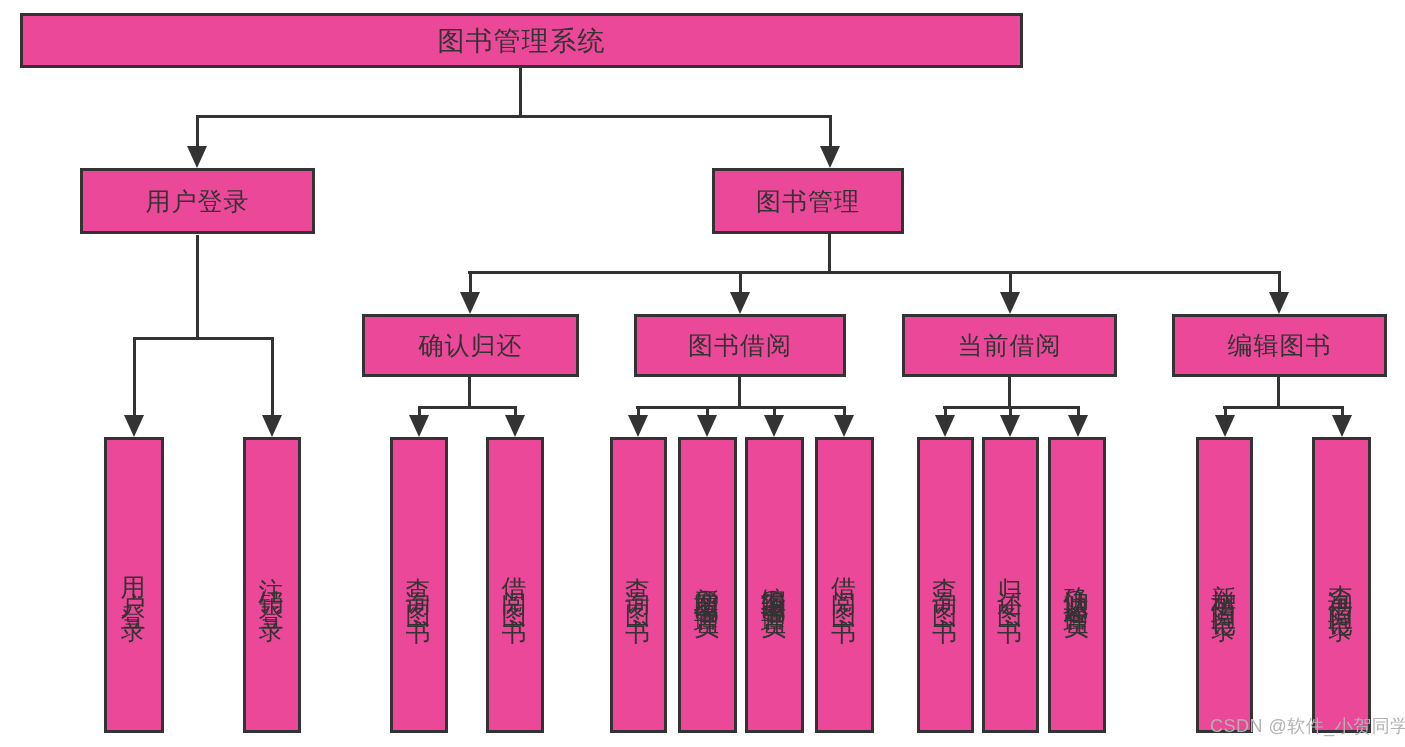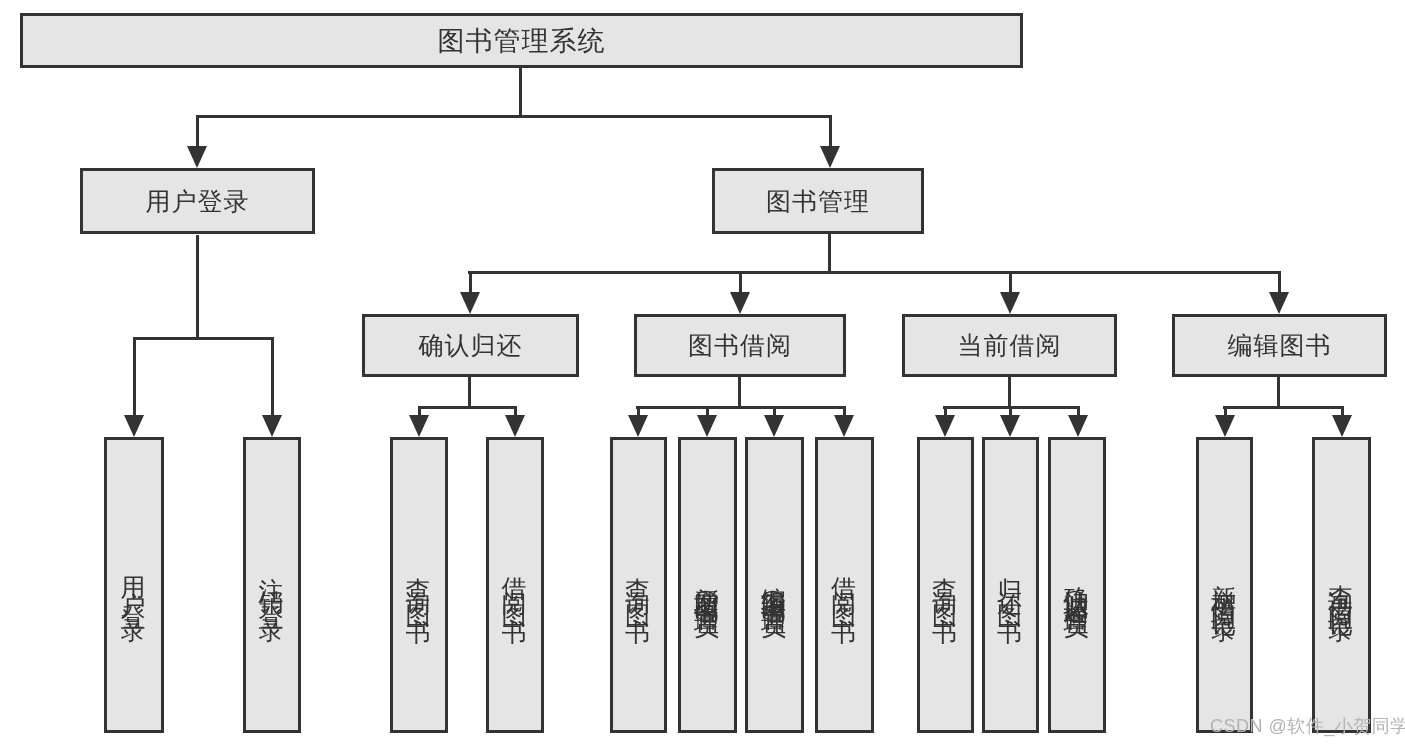--- a/index.html
+++ b/index.html
@@ -7,21 +7,21 @@
     position:relative;
     width:1405px; height:747px;
     background:var(--bg, #ffffff);
     font-family:"Liberation Sans", sans-serif;
     overflow:hidden;
   }
   .box {
     position:absolute;
     box-sizing:border-box;
     border:3px solid var(--line, #333333);
-    background:#e5e5e5;
+    background:#ec4899;
     color:var(--text, #333333);
     display:flex;
     align-items:center;
     justify-content:center;
   }
   .hbox { font-size:25px; letter-spacing:1px; }
   .root { font-size:27px; }
   .vbox {
     writing-mode:vertical-rl;
     font-size:25px;
@@ -50,21 +50,21 @@
   }
 </style>
 </head>
 <body>
 
 <div class="canvas" style="--line: #333333; --text: #333333; --wm: #b3b3b3; --bg: #ffffff;">
 
   <div class="box hbox root" style="left:20px;top:13px;width:1003px;height:55px">图书管理系统</div>
 
   <div class="box hbox" style="left:80px;top:168px;width:235px;height:66px">用户登录</div>
-  <div class="box hbox" style="left:712px;top:168px;width:212px;height:66px">图书管理</div>
+  <div class="box hbox" style="left:712px;top:168px;width:192px;height:66px">图书管理</div>
 
   <div class="box hbox" style="left:362px;top:314px;width:217px;height:63px">确认归还</div>
   <div class="box hbox" style="left:634px;top:314px;width:212px;height:63px">图书借阅</div>
   <div class="box hbox" style="left:902px;top:314px;width:215px;height:63px">当前借阅</div>
   <div class="box hbox" style="left:1172px;top:314px;width:215px;height:63px">编辑图书</div>
 
   <div class="box vbox" style="left: 104px; top: 437px; width: 60px; height: 296px; letter-spacing: 14px;">用户登录</div>
   <div class="box vbox" style="left: 243px; top: 437px; width: 58px; height: 296px; letter-spacing: 14px;">注销登录</div>
 
   <div class="box vbox" style="left: 390px; top: 437px; width: 58px; height: 296px; letter-spacing: 14px;">查询图书</div>

